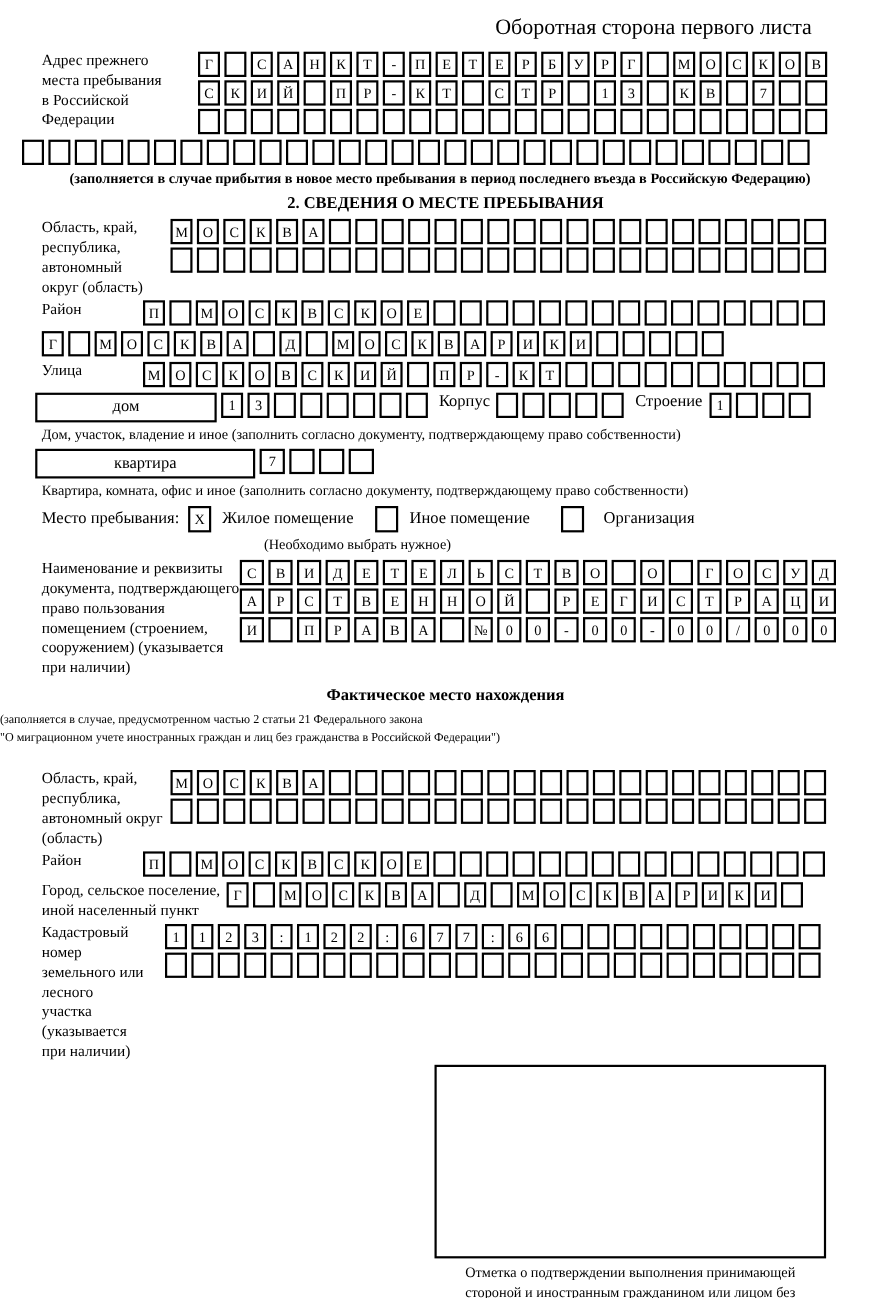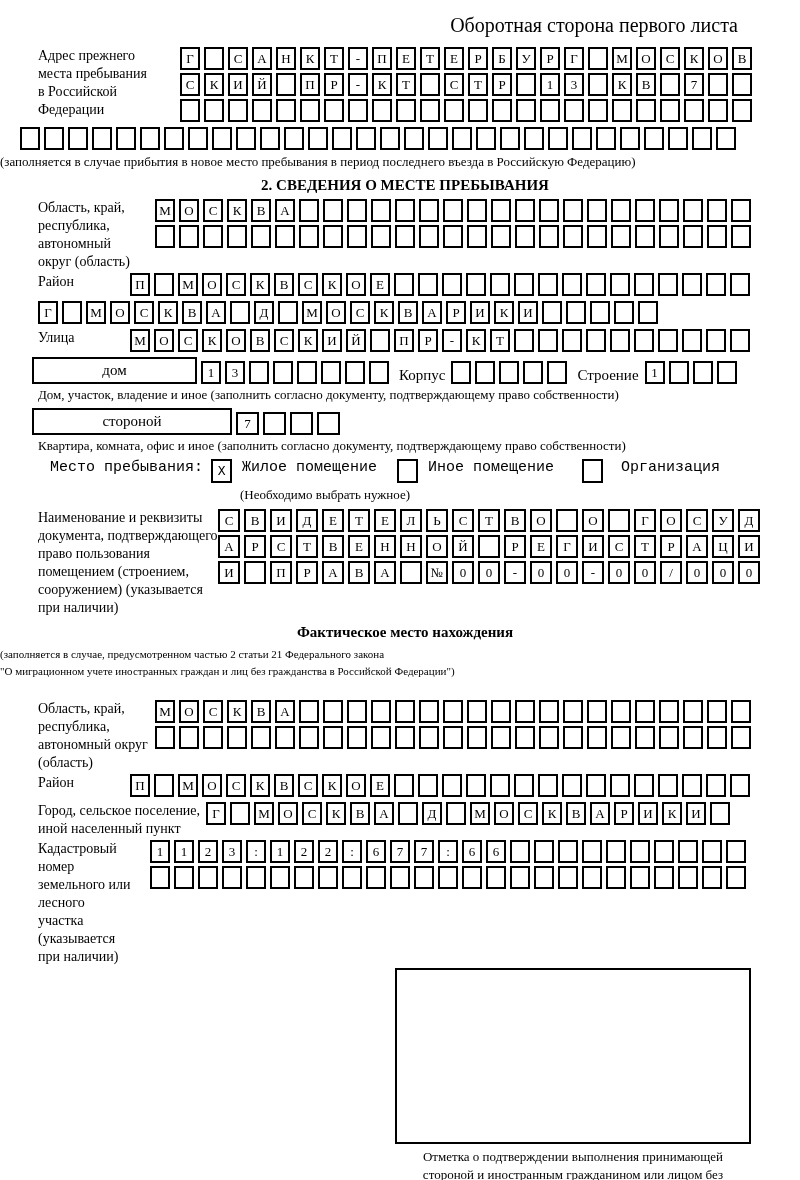--- a/index.html
+++ b/index.html
@@ -13,28 +13,28 @@
   .strip{display:flex;flex:none;margin-bottom:3px;}
   .cbox{box-sizing:border-box;width:20px;height:23px;border:2px solid #000;margin-right:4px;
         flex:none;font-size:13px;display:flex;align-items:center;justify-content:center;}
   .p26 .cbox{width:22px;}
   .p27 .cbox{width:23px;}
   .w-prev{width:142px;} .w-region{width:117px;} .w-district{width:92px;}
   .w-city{width:92px;} .w-street{width:92px;} .w-doc{width:180px;}
   .w-city2{width:168px;} .w-cad{width:112px;}
   .fullrow{padding-left:20px;}
   .cap{font-size:13px;line-height:17px;margin-bottom:4px;}
-  .cap.center{text-align:left;margin-bottom:6px;}
+  .cap.center{text-align:center;margin-bottom:6px;font-weight:bold;}
   .cap.ind{padding-left:38px;margin-bottom:5px;}
   .title{text-align:center;font-weight:bold;font-size:15px;line-height:19px;margin:2px 0 4px;padding-left:10px;}
   .fieldrect{box-sizing:border-box;border:2px solid #000;height:27px;flex:none;
              display:flex;align-items:center;justify-content:center;font-size:15px;}
-  .houserow{display:flex;align-items:flex-end;margin:0 0 2px 32px;}
+  .houserow{display:flex;align-items:flex-start;margin:0 0 2px 32px;}
   .inl{font-size:15px;margin:0 6px;flex:none;}
-  .stayrow{display:flex;padding-left:50px;margin-bottom:2px;font-size:15px;height:25px;font-family:Liberation Mono, monospace;}
+  .stayrow{display:flex;align-items:center;padding-left:38px;margin-bottom:2px;font-size:15px;height:25px;}
   .stayrow .cbox{width:21px;height:24px;margin:0;}
   .gap8{width:8px;flex:none;} .gap10{width:10px;flex:none;} .gap18{width:18px;flex:none;}
   .gap20{width:20px;flex:none;} .gap28{width:28px;flex:none;}
   .hint{padding-left:240px;font-size:13px;line-height:17px;margin-bottom:6px;}
   .notes{text-align:left;font-size:11px;line-height:17px;margin-bottom:20px;}
   .stampbox{box-sizing:border-box;width:356px;height:176px;border:2px solid #000;margin:2px 0 0 395px;}
   .stampcap{width:380px;margin:4px 0 0 383px;text-align:center;font-size:13px;line-height:18px;}
 </style>
 </head>
 <body>
@@ -348,21 +348,21 @@
     <div class="strip" style="margin-bottom:0;">
         <div class="cbox">1</div>
         <div class="cbox"></div>
         <div class="cbox"></div>
         <div class="cbox"></div>
       </div>
   </div>
   <div class="cap ind">Дом, участок, владение и иное (заполнить согласно документу, подтверждающему право собственности)</div>
 
   <div class="houserow">
-    <div class="fieldrect" style="width:200px;">стороной</div>
+    <div class="fieldrect" style="width:200px;">квартира</div>
     <div class="inl" style="margin:0 0 0 4px;"></div>
     <div class="strip p27" style="margin-bottom:0;">
         <div class="cbox">7</div>
         <div class="cbox"></div>
         <div class="cbox"></div>
         <div class="cbox"></div>
       </div>
   </div>
   <div class="cap ind">Квартира, комната, офис и иное (заполнить согласно документу, подтверждающему право собственности)</div>
 

